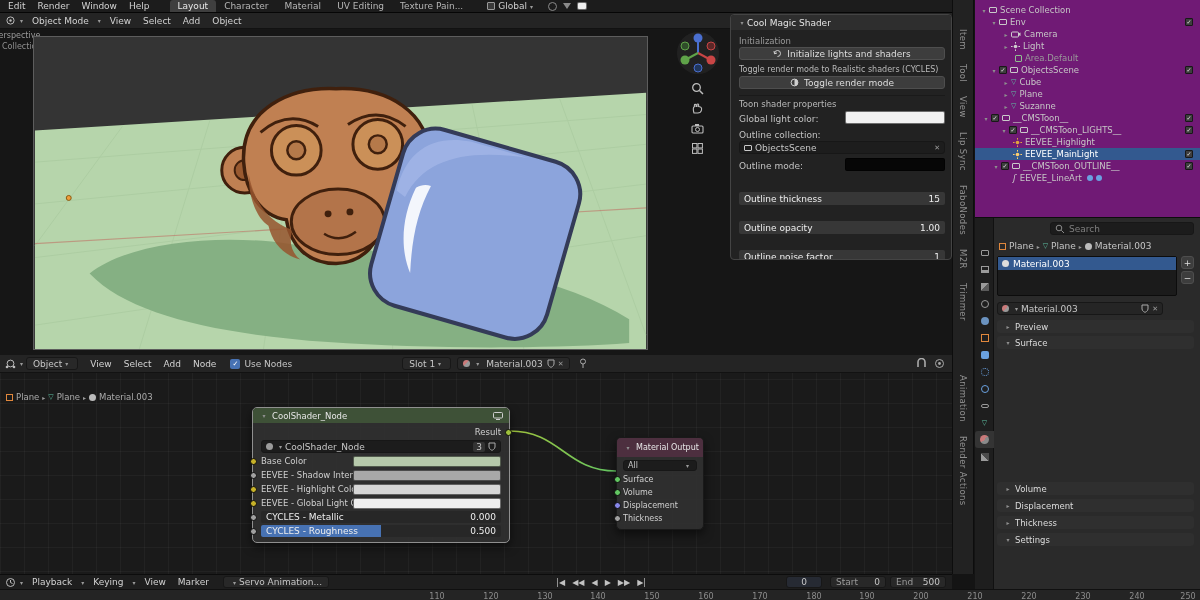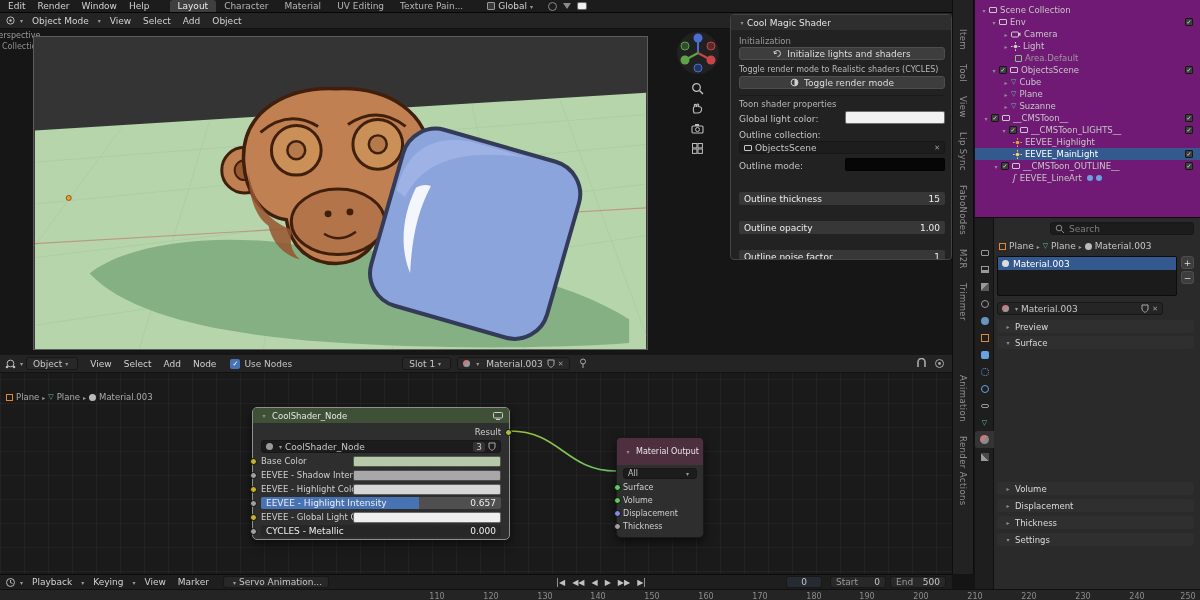--- a/index.html
+++ b/index.html
@@ -565,44 +565,44 @@
       <span class="socket" style="left: -11px; top: 3px; background: rgb(161, 161, 161);"></span>
       <span class="nlab">EEVEE - Shadow Intensity</span>
       <span class="swatch" style="width: 148px; height: 11px; background: rgb(168, 168, 168);"></span>
     </div>
     <div class="nrow">
       <span class="socket" style="left: -11px; top: 3px; background: rgb(199, 178, 41);"></span>
       <span class="nlab">EEVEE - Highlight Color</span>
       <span class="swatch" style="width: 148px; height: 11px; background: rgb(214, 214, 214);"></span>
     </div>
     <div class="nrow">
-      <span class="socket" style="left: -11px; top: 3px; background: rgb(161, 161, 161);"></span>
-      <div class="slider" style="flex:1;height:12px">
-        <div class="fill" style="width: 65.7%;"></div>
-        <span class="s-lab">EEVEE - Highlight Intensity</span>
-        <span class="s-val">0.657</span>
-      </div>
-    </div>
-    <div class="nrow">
       <span class="socket" style="left: -11px; top: 3px; background: rgb(199, 178, 41);"></span>
       <span class="nlab">EEVEE - Global Light Color</span>
       <span class="swatch" style="width: 148px; height: 11px; background: rgb(239, 239, 239);"></span>
     </div>
     <div class="nrow">
       <span class="socket" style="left: -11px; top: 3px; background: rgb(161, 161, 161);"></span>
       <div class="slider dark" style="flex:1;height:12px">
         <div class="fill" style="width: 0%;"></div>
         <span class="s-lab">CYCLES - Metallic</span>
         <span class="s-val">0.000</span>
       </div>
     </div>
+    <div class="nrow" style="margin-bottom:5px">
+      <span class="socket" style="left: -11px; top: 3px; background: rgb(161, 161, 161);"></span>
+      <div class="slider dark" style="flex:1;height:12px">
+        <div class="fill" style="width: 50%;"></div>
+        <span class="s-lab">CYCLES - Roughness</span>
+        <span class="s-val">0.500</span>
+      </div>
+    </div>
   </div>
 
   <div class="node" style="left:616px;top:82px;width:88px;z-index:2;border:1px solid #191919">
-    <div class="node-h" style="height:27px;background:#4d2f3f;font-size:8px">
+    <div class="node-h" style="height:19px;background:#4d2f3f;font-size:8px">
       <span class="exp">▾</span>
       <span style="flex:1;white-space:nowrap">Material Output</span>
     </div>
     <div class="nrow field" style="height:11px;background:#1c1c1c;padding:0 4px;margin:3px 6px">
       <span style="flex:1;font-size:8px">All</span>
         <span class="chev">▾</span>
     </div>
     <div class="nrow" style="height:11px;margin:2px 6px">
       <span class="socket" style="left: -9px; top: 2px; background: rgb(99, 199, 99);"></span>
       <span class="nlab" style="font-size:8px">Surface</span>

